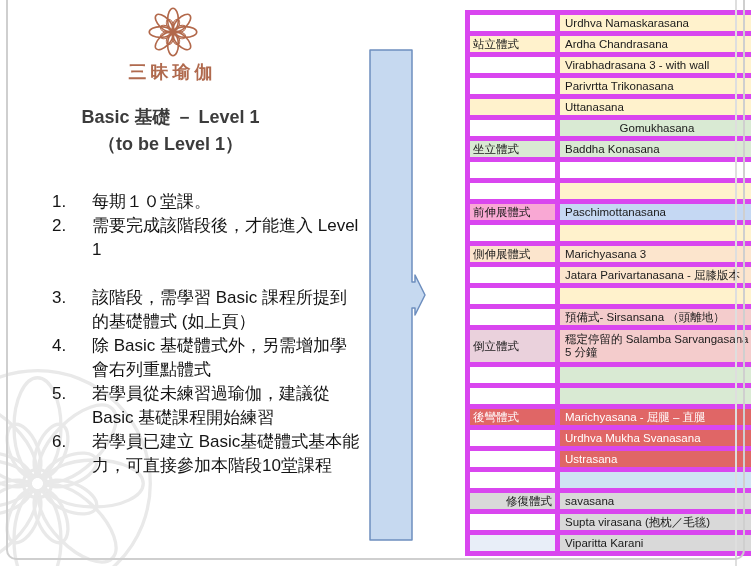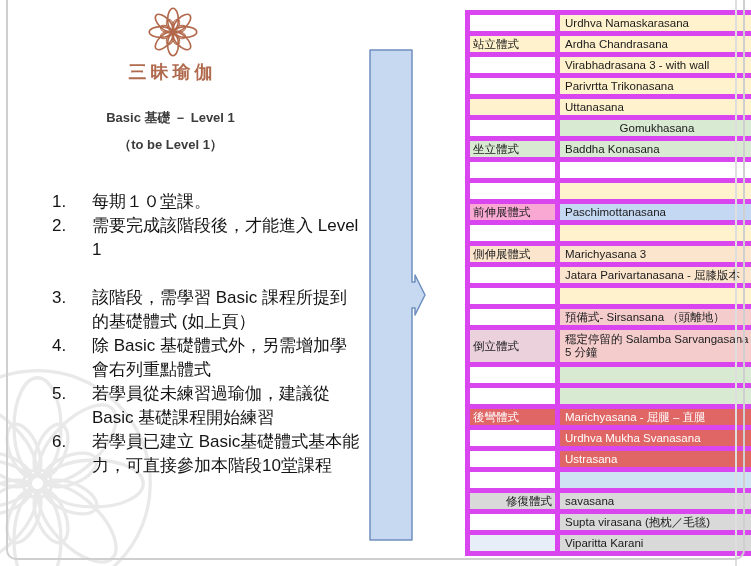--- a/index.html
+++ b/index.html
@@ -17,21 +17,21 @@
 
   
   .logo{position:absolute;left:100px;top:5px;width:145px;text-align:center;z-index:2;}
   .logo .flower{width:54px;height:54px;margin:0 auto;display:block;}
   .brand{font-family:"Liberation Serif",serif;font-size:15px;letter-spacing:1.5px;
          color:#b06a4e;margin-top:2px;font-weight:bold;}
   .brand-cn{font-size:18px;color:#b06a4e;letter-spacing:4px;margin-top:1px;font-weight:bold;}
 
   
   .title-box{position:absolute;left:28px;top:104px;width:285px;text-align:center;
-             font-size:13px;font-weight:bold;color:#3c3c3c;line-height:27px;z-index:2;}
+             font-size:18px;font-weight:bold;color:#3c3c3c;line-height:27px;z-index:2;}
 
   
   .points{position:absolute;left:52px;top:190px;width:310px;margin:0;padding:0;
           list-style:none;z-index:2;}
   .points li{display:flex;font-size:17px;line-height:24px;color:#141414;}
   .points li .n{width:40px;flex:none;}
   .points li.gap{margin-top:24px;}
 
   
   .arrow-shape{position:absolute;left:364px;top:46px;width:66px;height:498px;z-index:1;}

